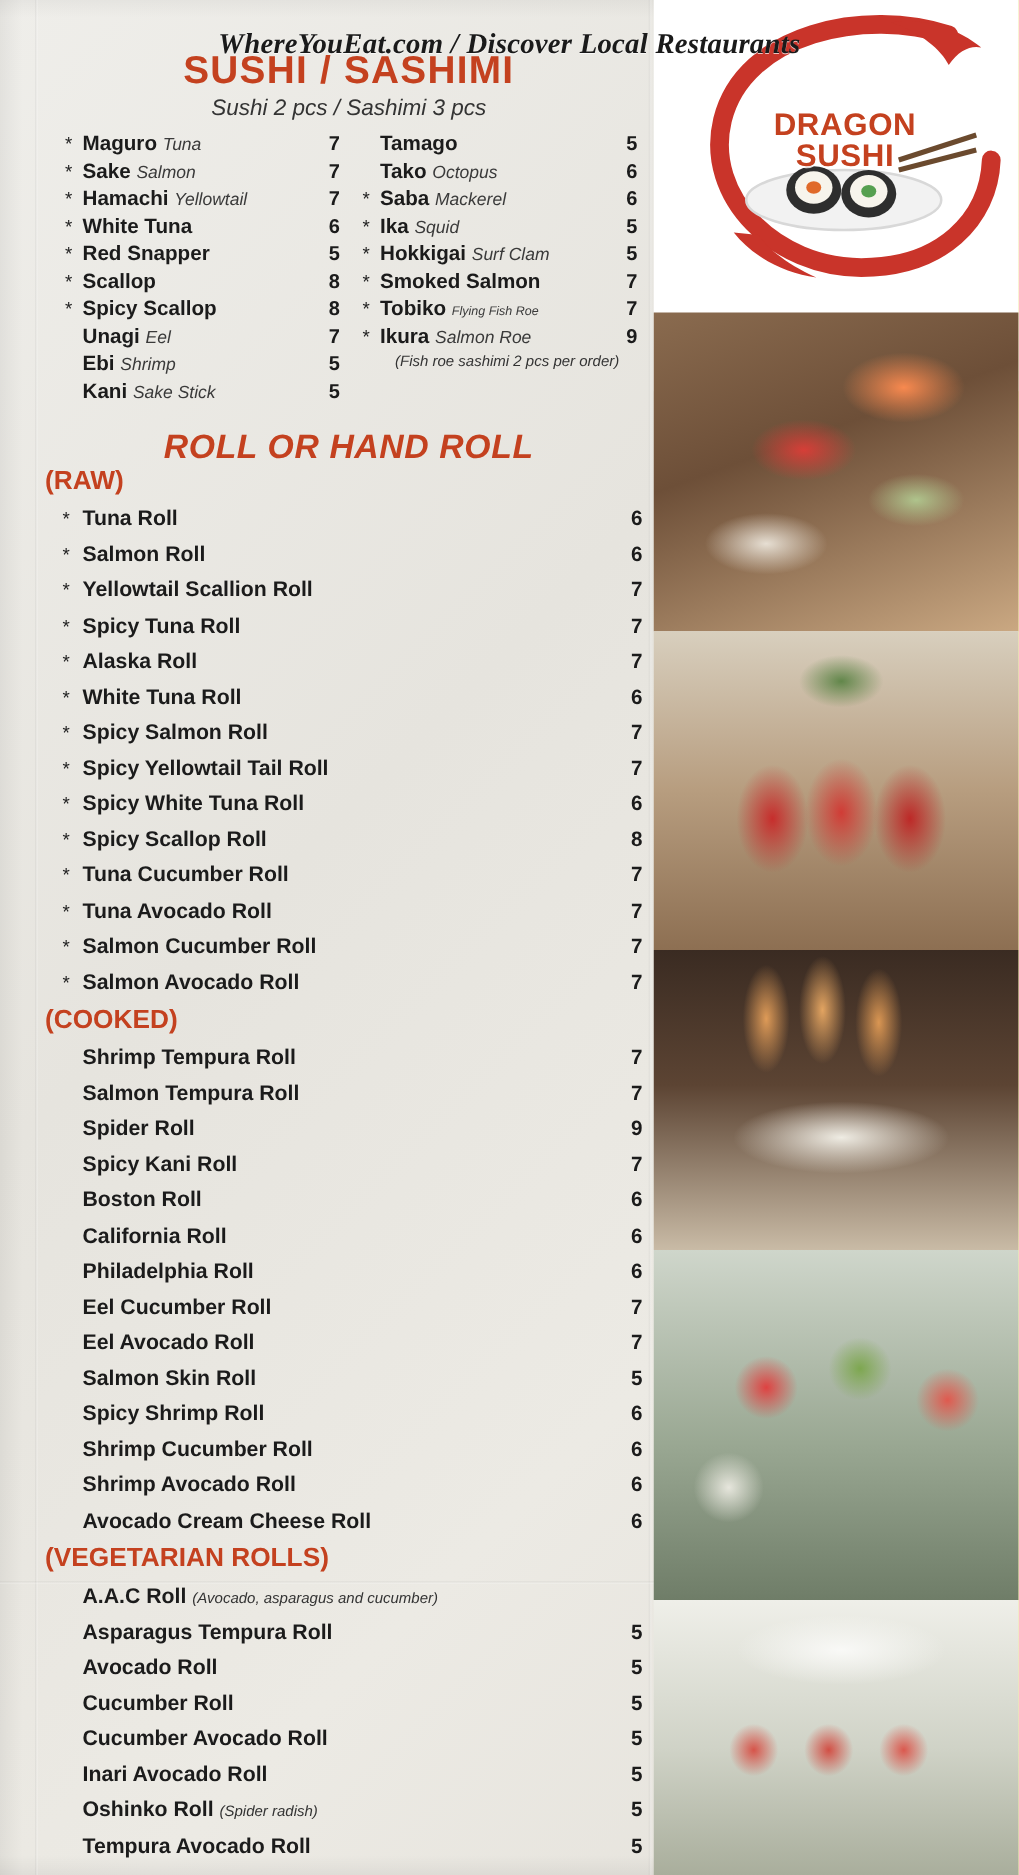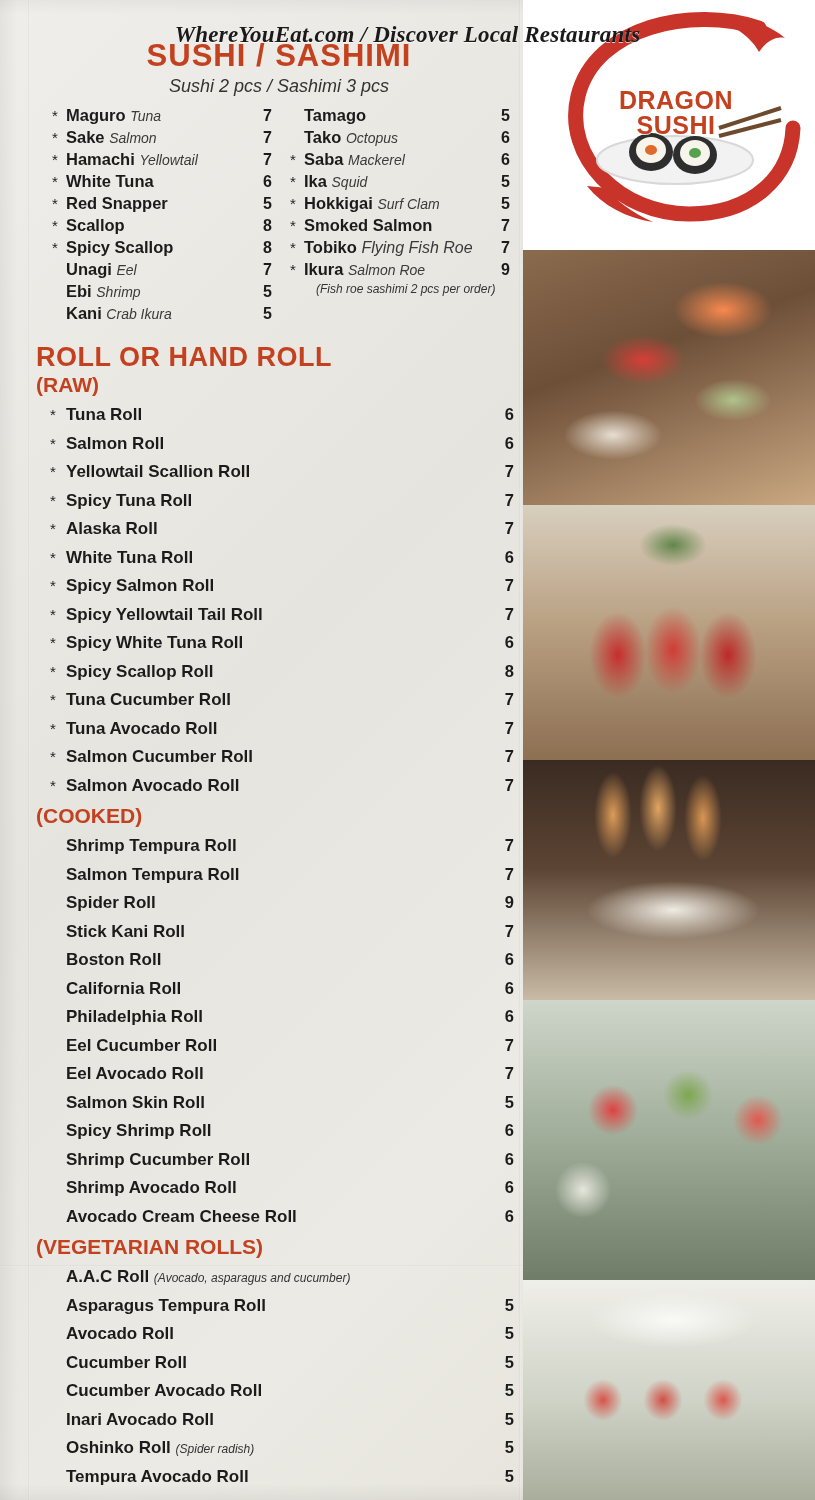--- a/index.html
+++ b/index.html
@@ -64,24 +64,25 @@
   
   #menu-col {
     position: absolute;
     left: 36px;
     top: 38px;
     width: 486px;
     z-index: 20;
   }
 
   .section-title {
-    text-align: left;
+    text-align: center;
     color: #c4411f;
     font-weight: bold;
     letter-spacing: 0.5px;
+    font-style: italic;
   }
   #title-sushi-sashimi {
     font-size: 31px;
     letter-spacing: 1px;
     margin: 0 0 0 0;
     text-align: center;
     color: #c4411f;
     font-weight: bold;
   }
   #subtitle-sushi-sashimi {
@@ -124,21 +125,21 @@
   }
   .name .sub {
     font-weight: normal;
     font-style: italic;
     font-size: 14px;
     color: #3a3a3a;
   }
   .name .subsm {
     font-weight: normal;
     font-style: italic;
-    font-size: 16px;
+    font-size: 10px;
     color: #3a3a3a;
   }
   .price {
     flex: 0 0 22px;
     text-align: right;
     font-size: 16px;
     font-weight: bold;
     color: #1b1b1b;
   }
   .note {
@@ -360,21 +361,21 @@
           <span class="name"><span>Unagi</span> <span class="sub">Eel</span></span>
           <span class="price">7</span>
         </div>
         <div class="row">
           <span class="star empty">*</span>
           <span class="name"><span>Ebi</span> <span class="sub">Shrimp</span></span>
           <span class="price">5</span>
         </div>
         <div class="row">
           <span class="star empty">*</span>
-          <span class="name"><span>Kani</span> <span class="sub">Crab Ikura</span></span>
+          <span class="name"><span>Kani</span> <span class="sub">Sake Stick</span></span>
           <span class="price">5</span>
         </div>
       </div>
 
       <div class="sushi-col">
         <div class="row">
           <span class="star empty">*</span>
           <span class="name"><span>Tamago</span></span>
           <span class="price">5</span>
         </div>
@@ -506,21 +507,21 @@
         <span class="name">Salmon Tempura Roll</span>
         <span class="price">7</span>
       </div>
       <div class="roll-row">
         <span class="star empty">*</span>
         <span class="name">Spider Roll</span>
         <span class="price">9</span>
       </div>
       <div class="roll-row">
         <span class="star empty">*</span>
-        <span class="name">Stick Kani Roll</span>
+        <span class="name">Spicy Kani Roll</span>
         <span class="price">7</span>
       </div>
       <div class="roll-row">
         <span class="star empty">*</span>
         <span class="name">Boston Roll</span>
         <span class="price">6</span>
       </div>
       <div class="roll-row">
         <span class="star empty">*</span>
         <span class="name">California Roll</span>

